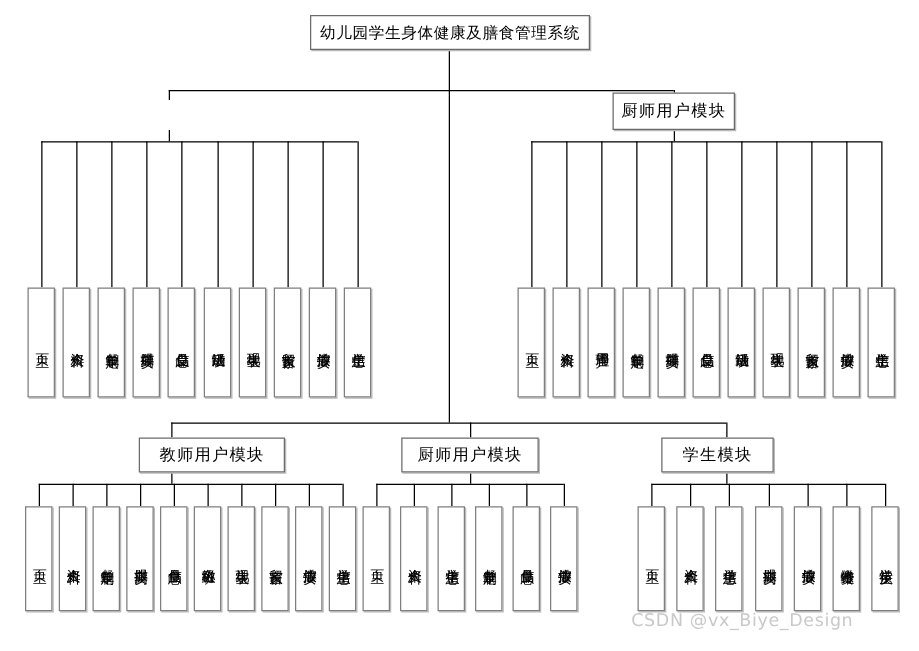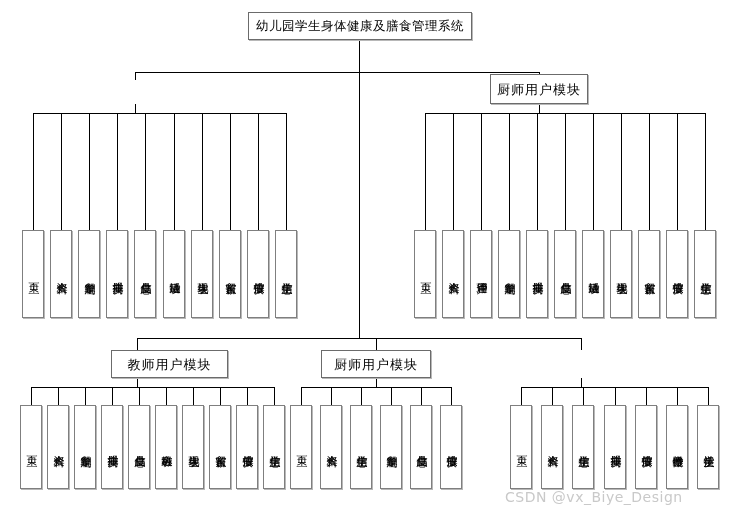--- a/index.html
+++ b/index.html
@@ -96,20 +96,23 @@
   </div>
   <div class="vline" style="left:137px;top:378px;height:9px;"></div>
   <div class="hline" style="left:31px;top:387px;width:243px;"></div>
 
   <div class="box node" style="left:321px;top:350px;width:110px;height:28px;">
     <span class="h-label">厨师用户模块</span>
   </div>
   <div class="vline" style="left:376px;top:378px;height:9px;"></div>
   <div class="hline" style="left:301px;top:387px;width:150px;"></div>
 
+  <div class="box node" style="left:529px;top:350px;width:90px;height:28px;">
+    <span class="h-label">学生模块</span>
+  </div>
   <div class="vline" style="left:581px;top:378px;height:9px;"></div>
   <div class="hline" style="left:521px;top:387px;width:187px;"></div>
 
   <div id="leaf-layer">
       <div class="vline" style="left: 33px; top: 113px; height: 117px;"></div>
       <div class="box" style="left: 22px; top: 230px; width: 22px; height: 88px;">
         <span class="v-label">主页</span>
       </div>
       <div class="vline" style="left: 61px; top: 113px; height: 117px;"></div>
       <div class="box" style="left: 50px; top: 230px; width: 22px; height: 88px;">

